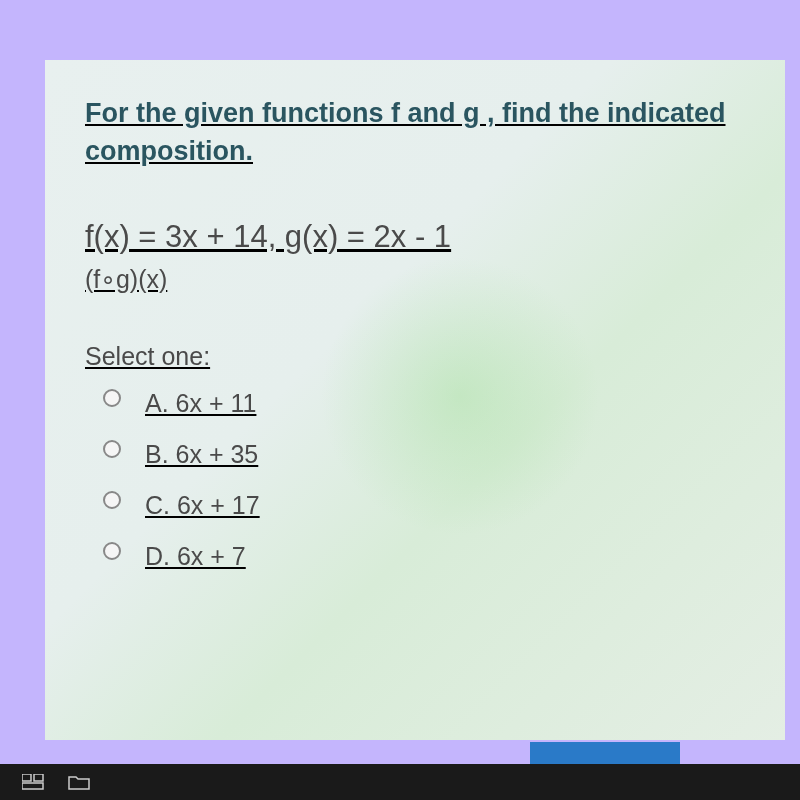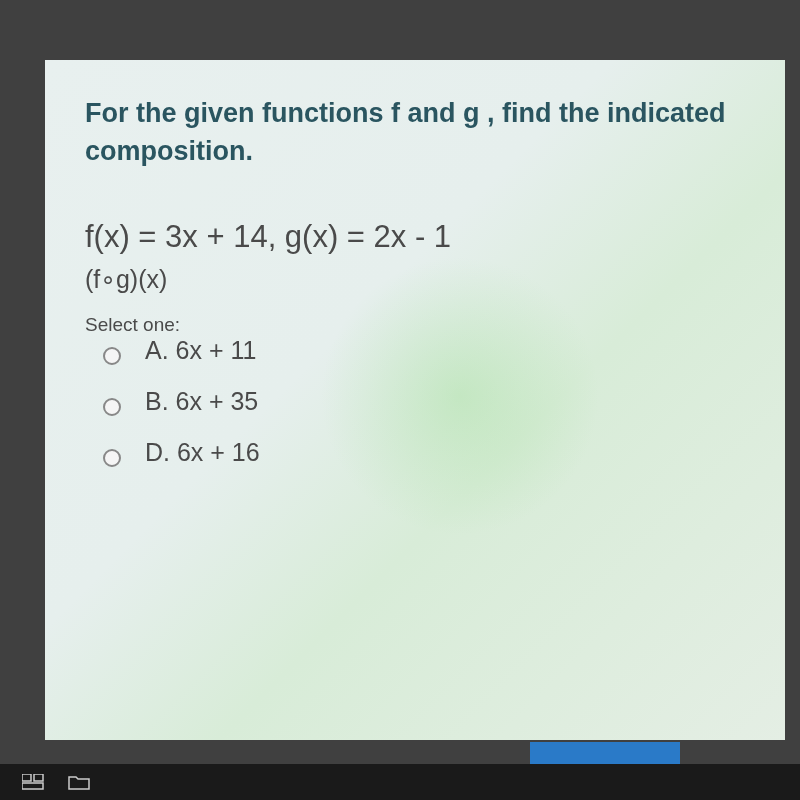--- a/index.html
+++ b/index.html
@@ -8,23 +8,24 @@
       box-sizing: border-box;
     }
     body {
       width: 800px;
       height: 800px;
       background: #e8e8e8;
       font-family: -apple-system, Segoe UI, sans-serif;
       position: relative;
     }
     .outer-frame {
-      background: #404040;
+      background: #c4b5fd;
       padding: 20px 0 0 20px;
       height: 100%;
+      text-decoration: underline;
     }
     .question-card {
       background: linear-gradient(135deg, #e8f0ef 0%, #e6efed 40%, #d8ecd8 60%, #e4eee4 100%);
       margin: 40px 15px 0 25px;
       padding: 35px 40px 50px 40px;
       min-height: 680px;
       position: relative;
     }
     .question-card::after {
       content: "";
@@ -46,34 +47,35 @@
     .given-functions {
       color: #4a4a4a;
       font-size: 31px;
       font-weight: 400;
       margin-bottom: 10px;
     }
     .composition-notation {
       color: #4a4a4a;
       font-size: 25px;
       font-weight: 400;
-      margin-bottom: 20px;
+      margin-bottom: 48px;
     }
     .select-label {
       color: #4a4a4a;
-      font-size: 19px;
+      font-size: 25px;
       font-weight: 400;
+      margin-bottom: 18px;
     }
     .options-list {
       list-style: none;
       padding-left: 18px;
     }
     .option-row {
       display: flex;
-      align-items: flex-end;
+      align-items: flex-start;
       margin-bottom: 22px;
     }
     .radio-circle {
       width: 18px;
       height: 18px;
       border: 2px solid #888;
       border-radius: 50%;
       background: #f5f5f5;
       margin-right: 24px;
       flex-shrink: 0;
@@ -126,21 +128,25 @@
       <li class="option-row">
         <span class="radio-circle"></span>
         <span class="option-text">A. 6x + 11</span>
       </li>
       <li class="option-row">
         <span class="radio-circle"></span>
         <span class="option-text">B. 6x + 35</span>
       </li>
       <li class="option-row">
         <span class="radio-circle"></span>
-        <span class="option-text">D. 6x + 16</span>
+        <span class="option-text">C. 6x + 17</span>
+      </li>
+      <li class="option-row">
+        <span class="radio-circle"></span>
+        <span class="option-text">D. 6x + 7</span>
       </li>
     </ul>
   </div>
 </div>
 
 <div class="task-rect"></div>
 
 <div class="taskbar">
   <span class="taskbar-icon">
     <svg width="22" height="16" viewBox="0 0 22 16" fill="none">

